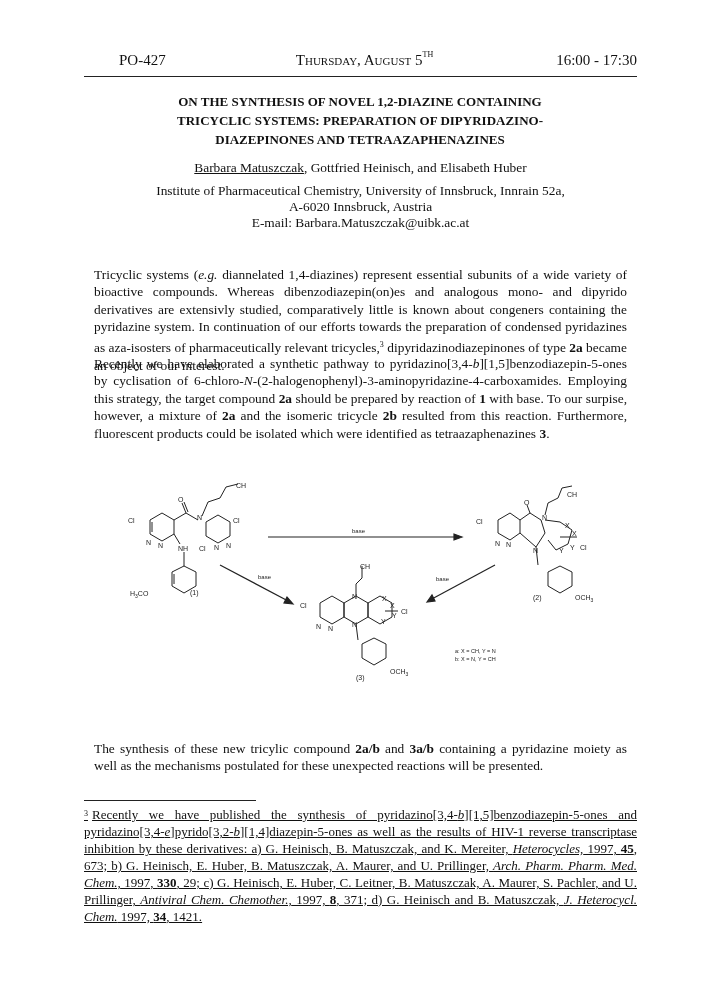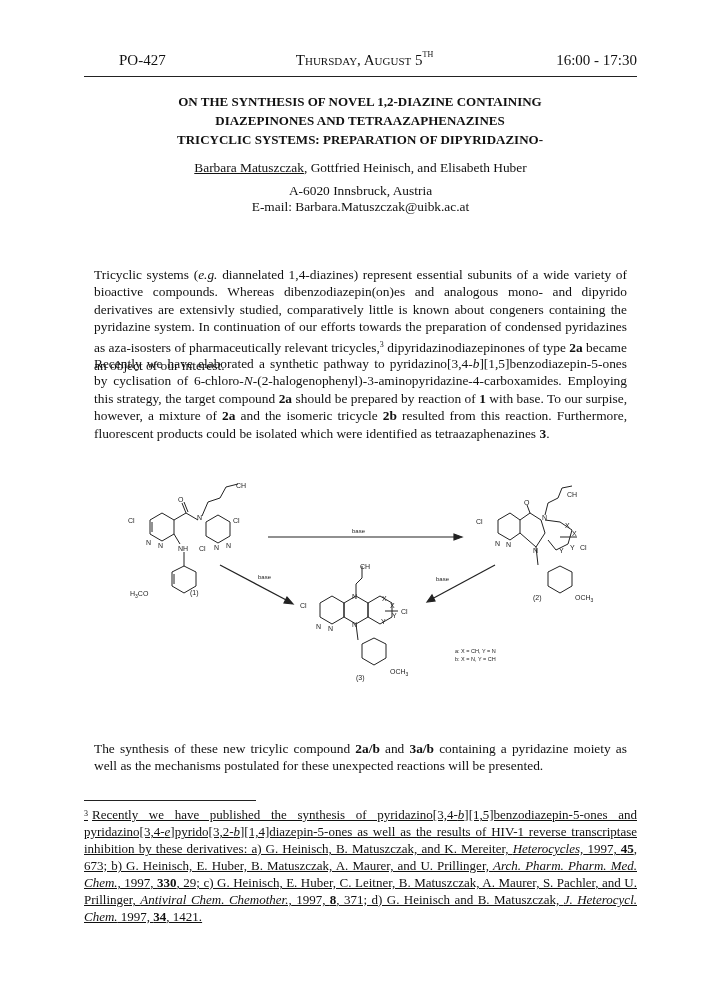--- a/index.html
+++ b/index.html
@@ -32,27 +32,28 @@
 
 <div class="abs hdr">
   <span class="left">PO-427</span>
   <span class="mid"><span style="position:static">Thursday, August 5</span><sup>TH</sup></span>
   <span class="right">16:00 - 17:30</span>
 </div>
 <div class="abs hrule"></div>
 
 <div class="abs title">
   <div>ON THE SYNTHESIS OF NOVEL 1,2-DIAZINE CONTAINING</div>
+  <div>TRICYCLIC SYSTEMS: PREPARATION OF DIPYRIDAZINO-</div>
   <div>DIAZEPINONES AND TETRAAZAPHENAZINES</div>
-  <div>TRICYCLIC SYSTEMS: PREPARATION OF DIPYRIDAZINO-</div>
 </div>
 
 <div class="abs authors"><u>Barbara Matuszczak</u><span>, Gottfried Heinisch, and Elisabeth Huber</span></div>
 
 <div class="abs affil">
+  <div>Institute of Pharmaceutical Chemistry, University of Innsbruck, Innrain 52a,</div>
   <div>A-6020 Innsbruck, Austria</div>
   <div><span>E-mail: </span><span>Barbara.Matuszczak@uibk.ac.at</span></div>
 </div>
 
 <div class="abs body-text p1">
     <p><span>Tricyclic systems (</span><i>e.g.</i><span> diannelated 1,4-diazines) represent essential subunits of a wide variety of bioactive compounds. Whereas dibenzodiazepin(on)es and analogous mono- and dipyrido derivatives are extensivly studied, comparatively little is known about congeners containing the pyridazine system. In continuation of our efforts towards the preparation of condensed pyridazines as aza-isosters of pharmaceutically relevant tricycles,</span><sup style="font-size:8px">3</sup><span> dipyridazinodiazepinones of type </span><b>2a</b><span> became an object of our interest.</span></p>
   </div>
 
 <div class="abs body-text p2">
     <p><span>Recently we have elaborated a synthetic pathway to pyridazino[3,4-</span><i>b</i><span>][1,5]benzodiazepin-5-ones by cyclisation of 6-chloro-</span><i>N</i><span>-(2-halogenophenyl)-3-aminopyridazine-4-carboxamides. Employing this strategy, the target compound </span><b>2a</b><span> should be prepared by reaction of </span><b>1</b><span> with base. To our surpise, however, a mixture of </span><b>2a</b><span> and the isomeric tricycle </span><b>2b</b><span> resulted from this reaction. Furthermore, fluorescent products could be isolated which were identified as tetraazaphenazines </span><b>3</b><span>.</span></p>

